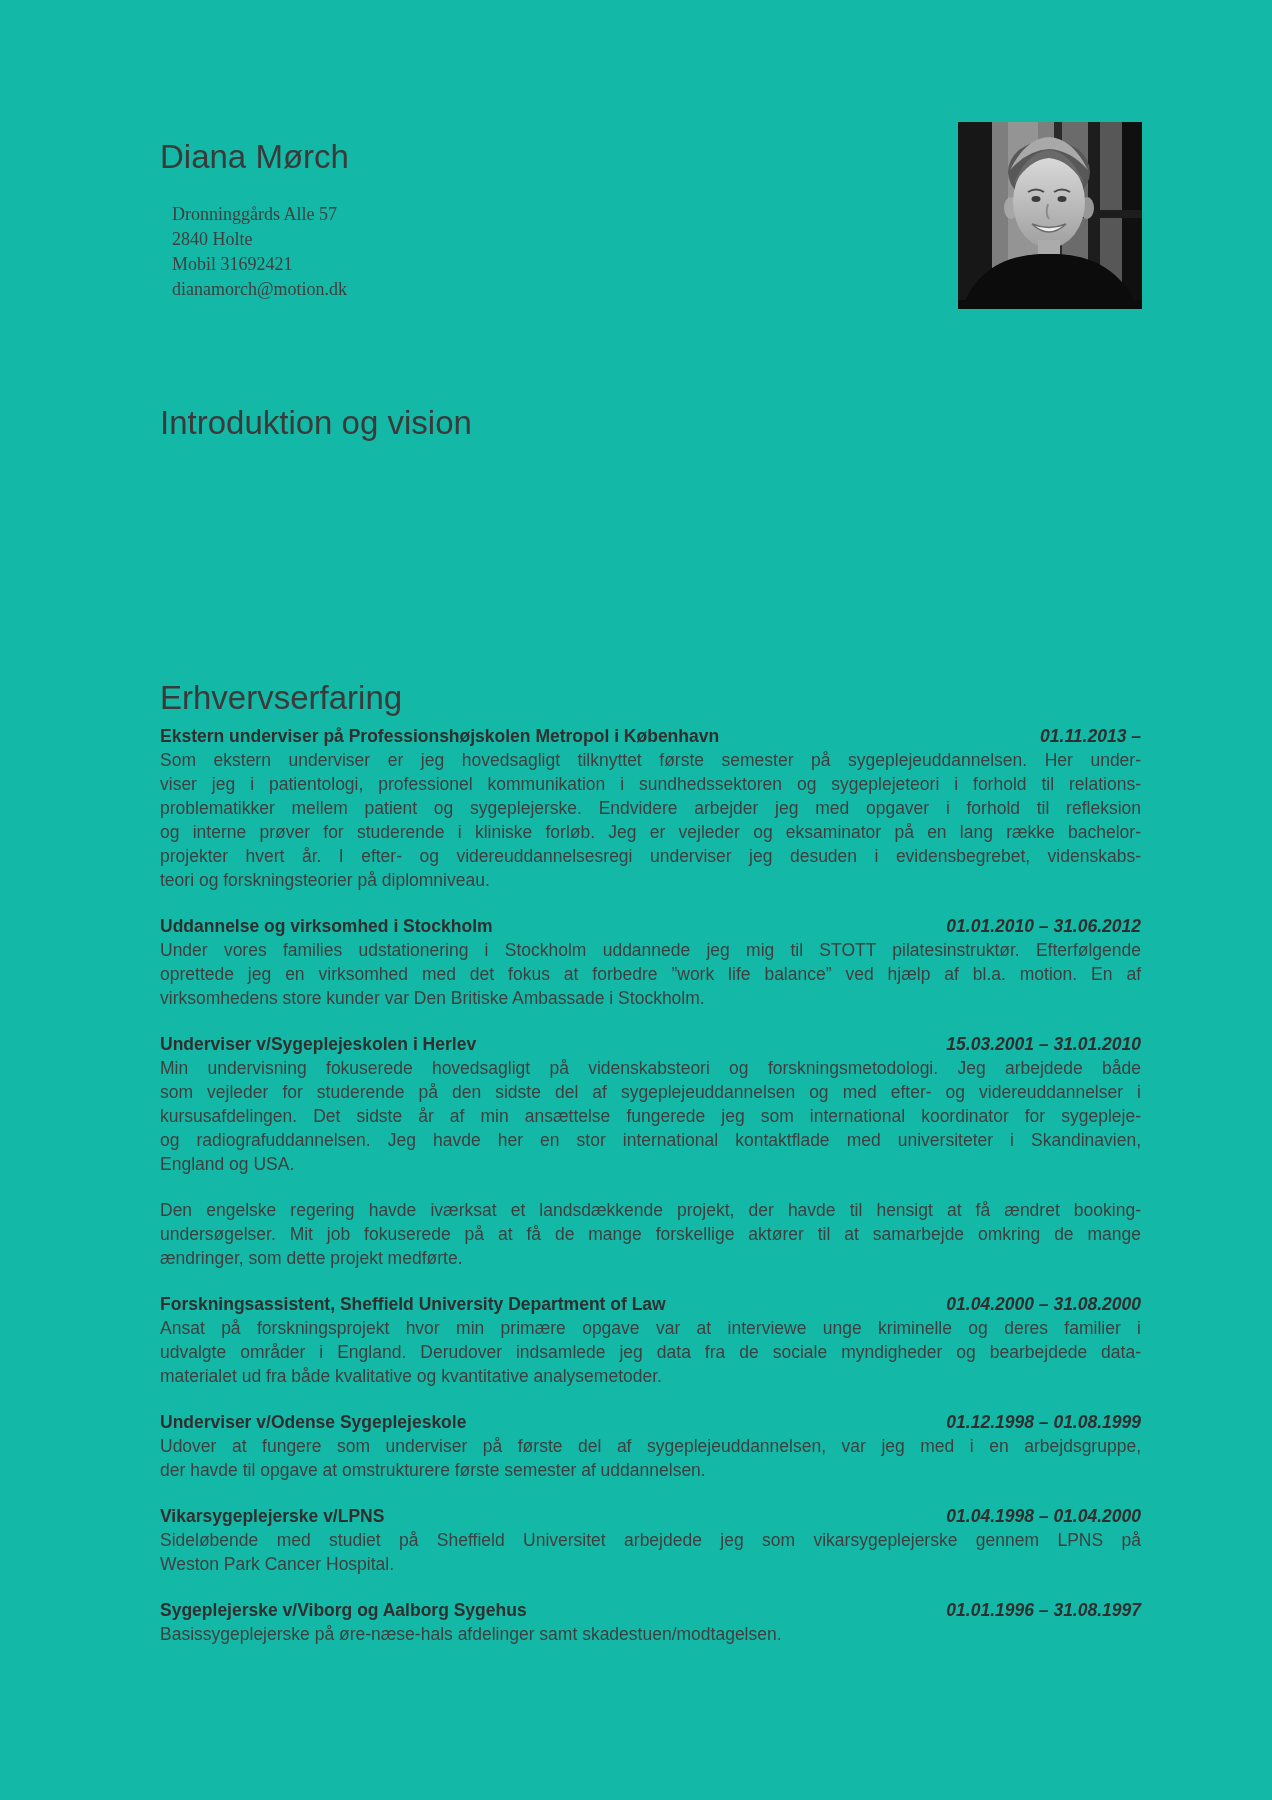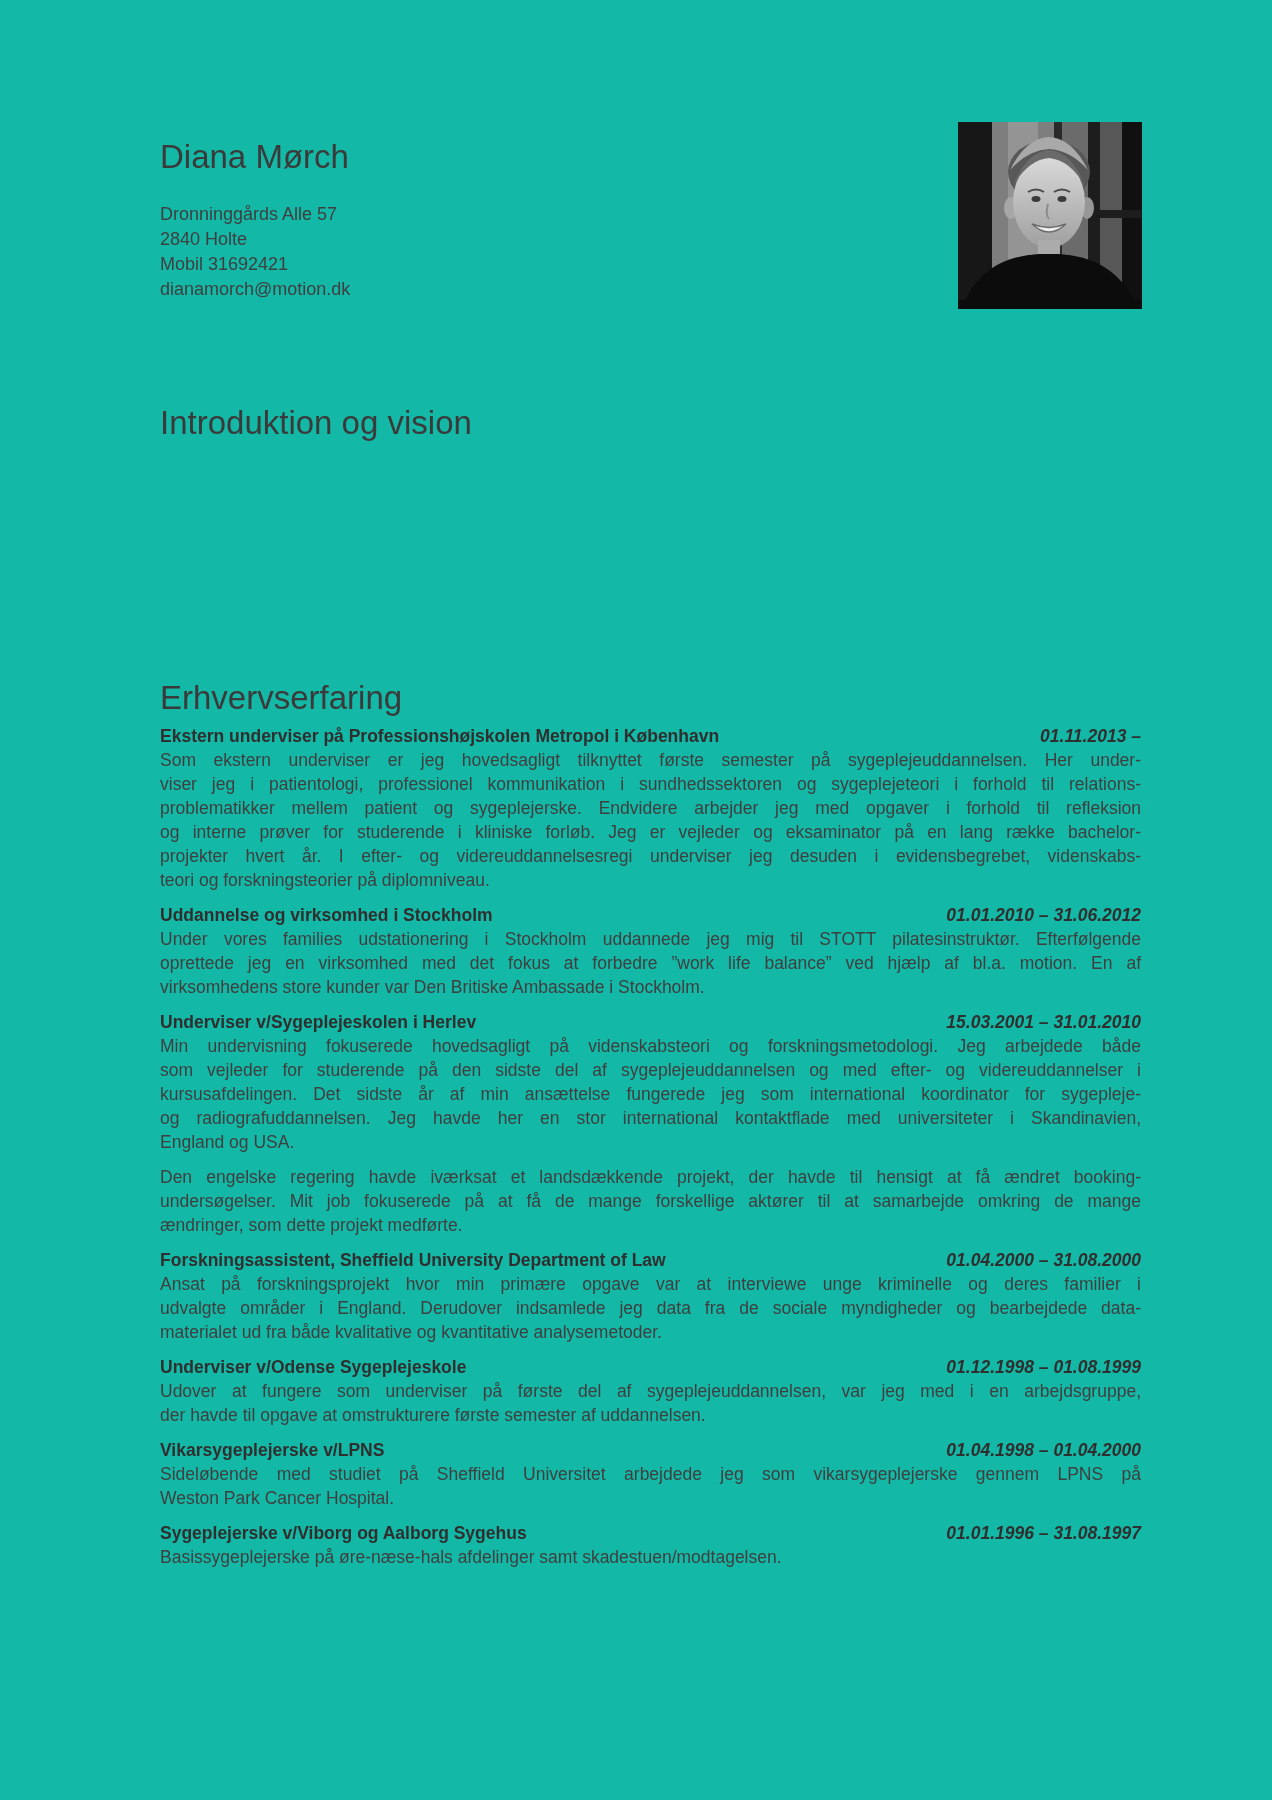--- a/index.html
+++ b/index.html
@@ -9,39 +9,39 @@
     background:#14b8a6;
     font-family:"Liberation Sans", sans-serif;
     color:#3f3f3f;
     overflow:hidden;
   }
   .header-name {
     position:absolute; left:160px; top:136px;
     font-size:33px; line-height:42px; color:#3a3a3a;
   }
   .contact {
-    position:absolute; left:160px; top:202px;
-    font-size:18px; line-height:25px; color:#3f3f3f;
+    position:absolute; left:172px; top:202px;
+    font-size:18px; line-height:25px; color:#3f3f3f;font-family:Liberation Serif, serif;
   }
   .photo {
     position:absolute; left:958px; top:122px;
     width:184px; height:187px; display:block;
   }
   .heading {
     position:absolute; left:160px;
     font-size:33px; line-height:40px; color:#3a3a3a;
   }
   .heading.intro { top:360px;margin-top:43px; }
   .heading.exp   { top:678px; }
   .experience {
     position:absolute; left:160px; top:724px;
     width:981px;
     font-size:17.5px; line-height:24px; color:#3f3f3f;
   }
-  .entry + .entry { margin-top:11px; }
+  .entry + .entry { margin-top:22px; }
   .entry-head {
     display:flex; justify-content:space-between; align-items:baseline;
     font-weight:bold; color:#2f2f2f;gap:18px;
   }
   .entry-title { white-space:nowrap; }
   .entry-date  { white-space:nowrap;font-style:italic; }
   .line { text-align:justify; text-align-last:justify; }
   .line.last { text-align:justify; text-align-last:left; }
 </style>
 </head>

